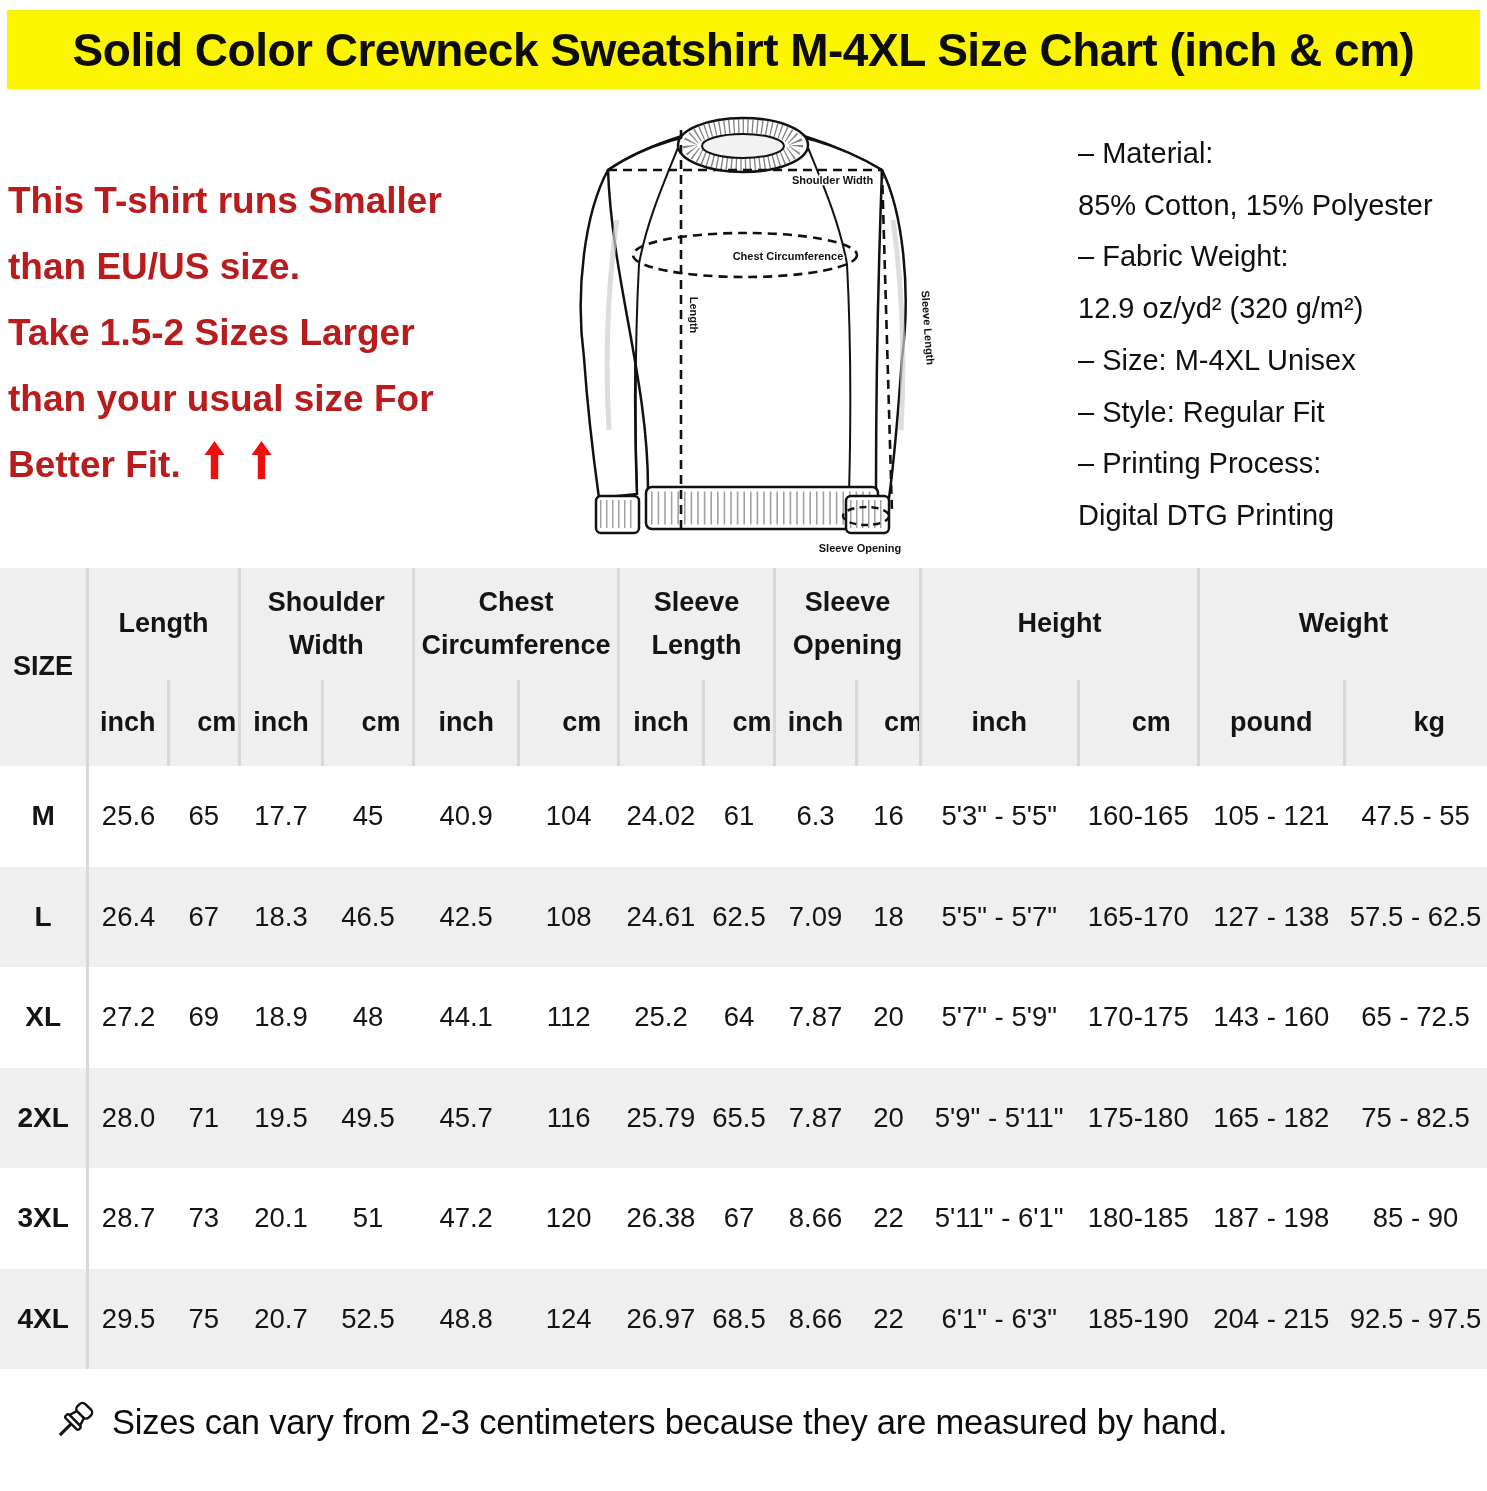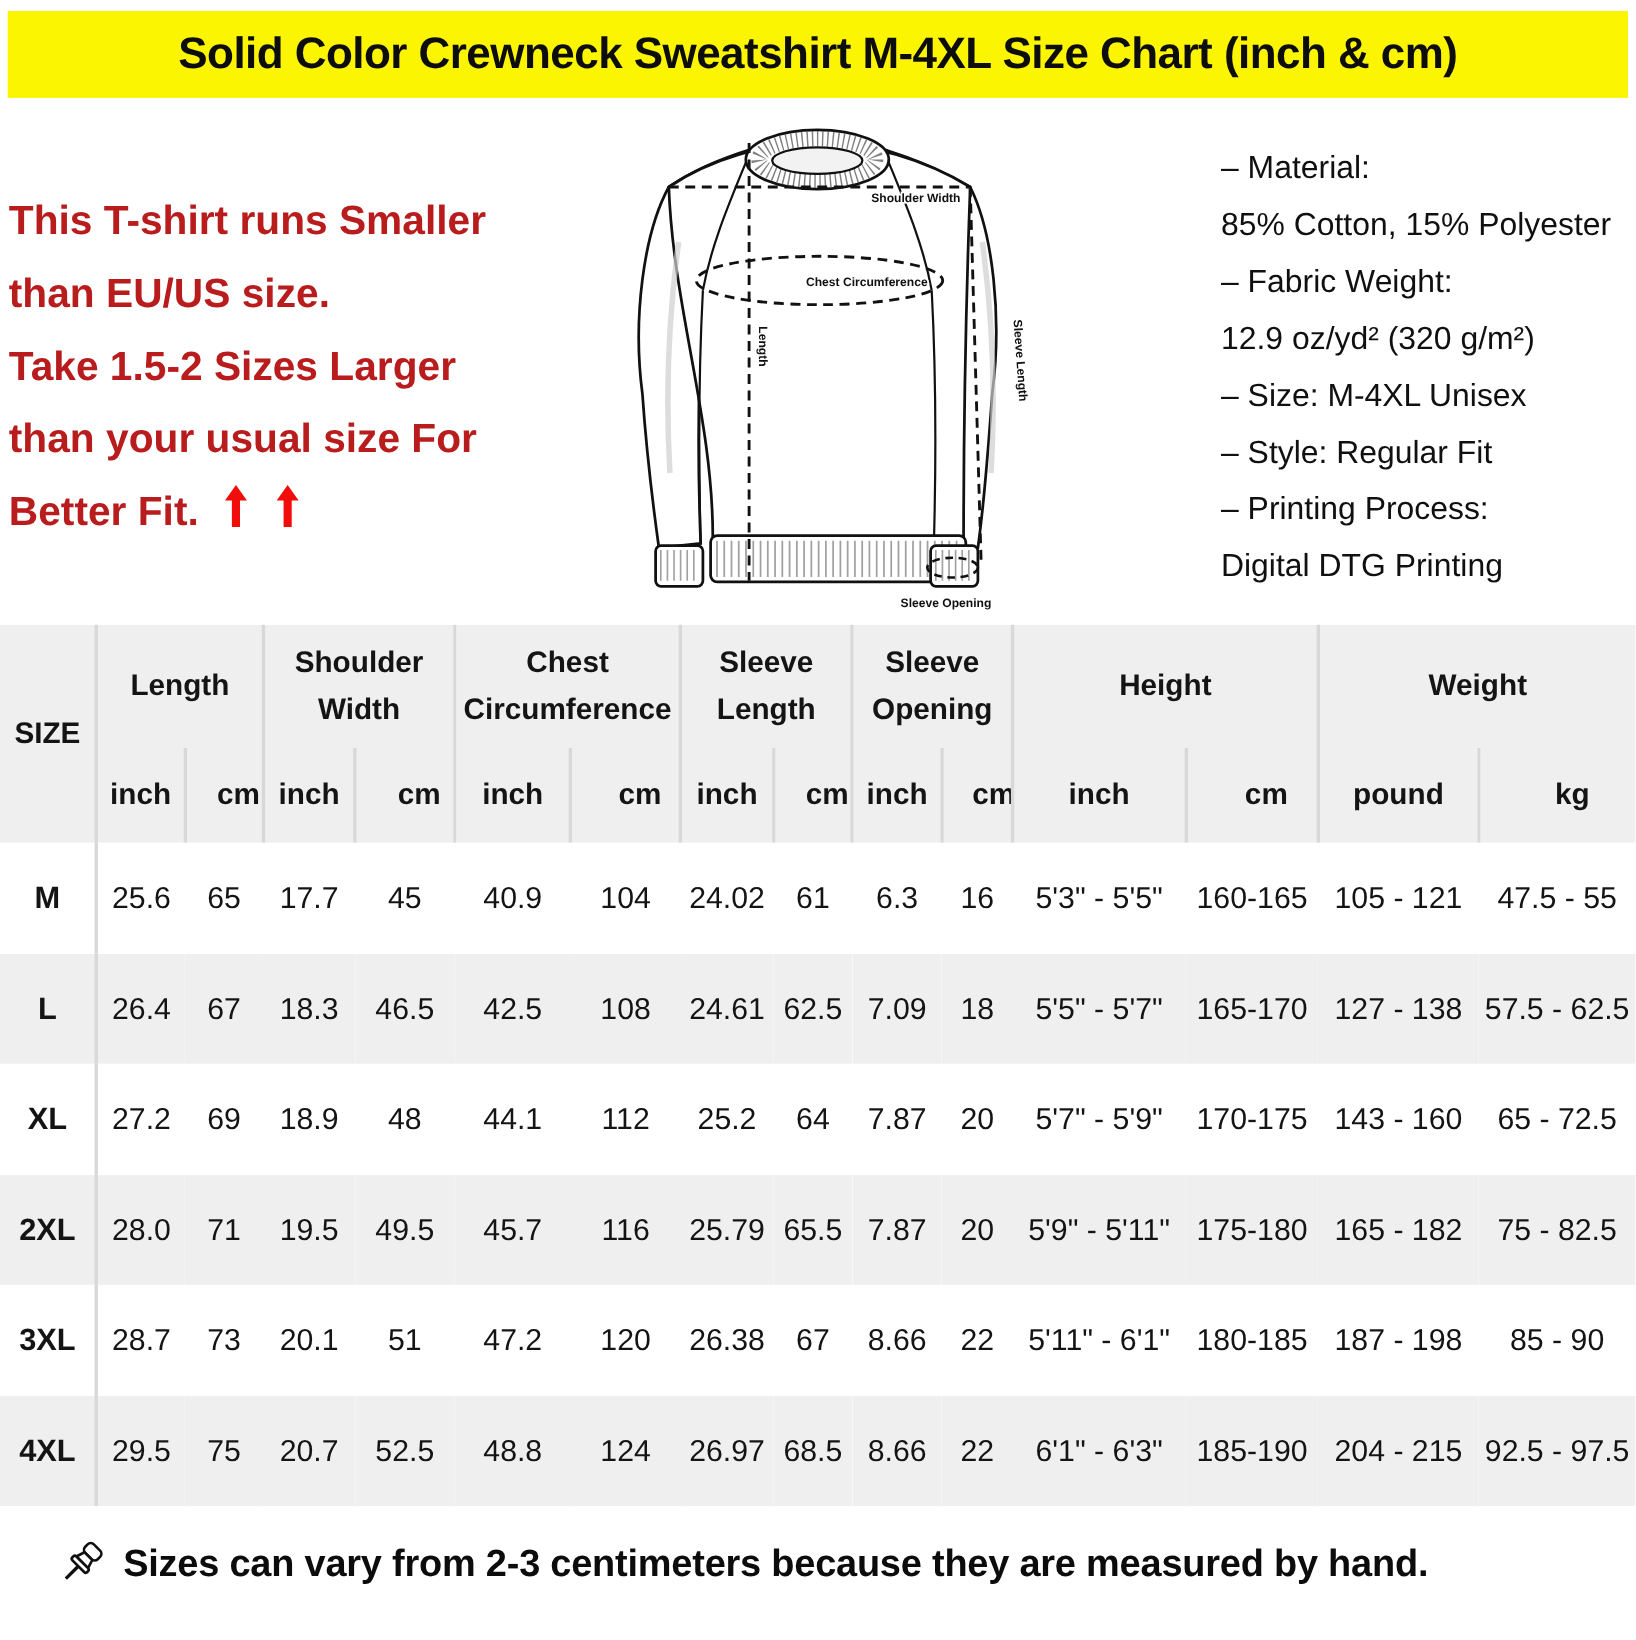--- a/index.html
+++ b/index.html
@@ -3,33 +3,33 @@
 <meta charset="utf-8">
 <style>
   * { margin:0; padding:0; box-sizing:border-box; }
   html,body { background:#fff; }
   body { font-family:"Liberation Sans", sans-serif; color:#111; }
   .page { position:relative; width:1487px; height:1491px; background:#fff; overflow:hidden; }
 
   
   .banner { position:absolute; left:7px; top:10px; width:1473px; height:79px;
     background:#FCF502; display:flex; align-items:center; justify-content:center; }
-  .banner h1 { font-size:40px; font-weight:bold; color:#0d0d0d; letter-spacing:-0.5px;
+  .banner h1 { font-size:46px; font-weight:bold; color:#0d0d0d; letter-spacing:-0.5px;
     font-stretch:condensed; white-space:nowrap; }
 
   
   .notice { position:absolute; left:8px; top:168px; width:530px; color:#b91c1c;
     font-size:37px; font-weight:bold; line-height:66px; }
   .notice .line { white-space:nowrap; }
   .arrow-svg { display:inline-block; vertical-align:-4px; margin-left:10px; }
 
   
   .info { position:absolute; left:1078px; top:128px; width:402px;
     font-size:29px; line-height:51.7px; color:#101010; font-weight:500; }
-  .info .iline { white-space:nowrap;margin-left:32px; }
+  .info .iline { white-space:nowrap; }
 
   
   .diagram { position:absolute; left:545px; top:100px; width:480px; height:470px; }
   .mlabel { font-size:11px; font-weight:bold; fill:#111;
     paint-order:stroke; stroke:#ffffff; stroke-width:3px; font-stretch:condensed; }
 
   
   .size-table { position:absolute; left:0; top:568px; width:1487px;
     border-collapse:collapse; table-layout:fixed; }
   .size-table th, .size-table td { text-align:center; vertical-align:middle;
@@ -41,21 +41,21 @@
   th.g-sep { border-left:3px solid #D8D8D8; }
   th.u-sep { border-left:3px solid #D8D8D8;padding-left:26px; }
   .size-table tbody tr { height:100.5px; background:#fff; }
   .size-table tbody tr.alt { background:#EFEFEF; }
   .size-table td { font-size:27.5px; color:#141414; }
   .size-table td.size { font-weight:bold; font-size:28px; border-right:3px solid #D8D8D8; }
 
   
   .footnote { position:absolute; left:52px; top:1398px; width:1420px;
     display:flex; align-items:center; gap:16px; }
-  .footnote .txt { font-size:34.5px; color:#0c0c0c; font-weight:700; letter-spacing:-0.2px;
+  .footnote .txt { font-size:34.5px; color:#0c0c0c; font-weight:400; letter-spacing:-0.2px;
     font-stretch:condensed; white-space:nowrap; }
 </style>
 </head>
 <body>
 
 <div class="page">
 
   <div class="banner">
     <h1>Solid Color Crewneck Sweatshirt M-4XL Size Chart (inch &amp; cm)</h1>
   </div>

